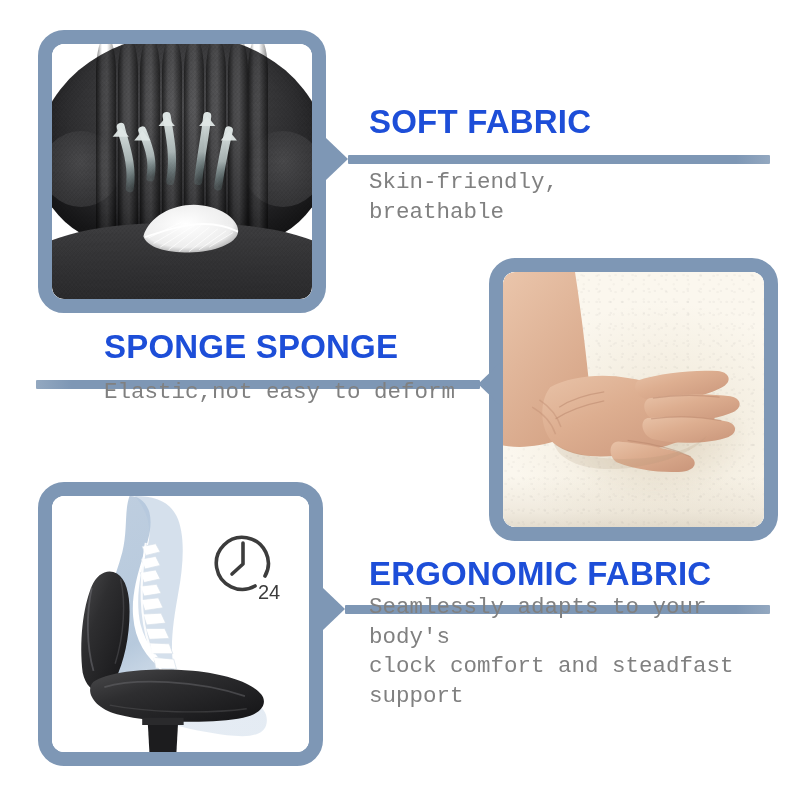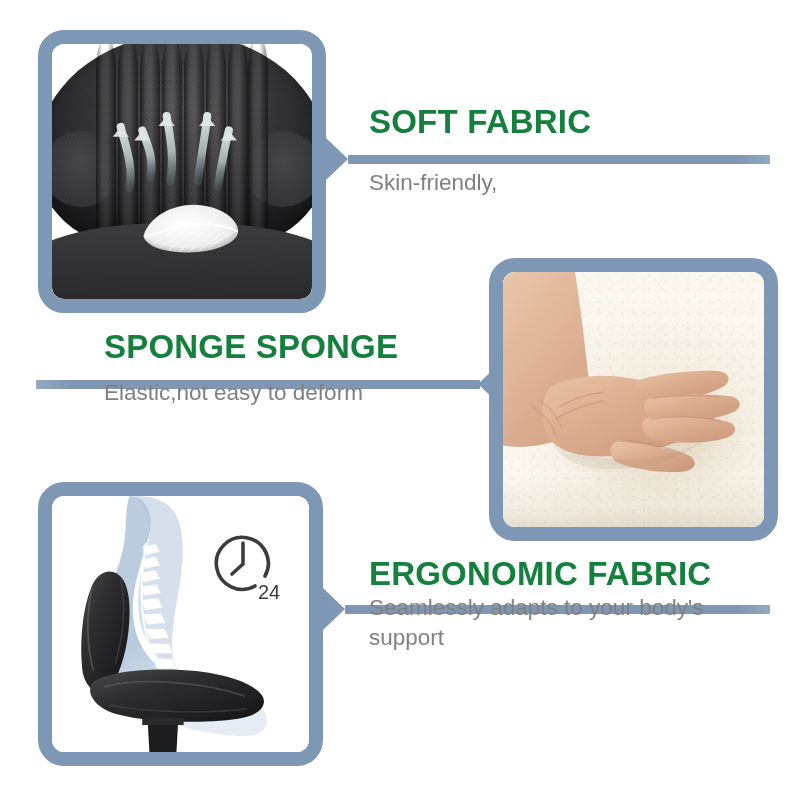--- a/index.html
+++ b/index.html
@@ -78,30 +78,31 @@
   #conn-2 { left: 36px;  top: 380px; width: 444px; }
   #tab-2  { left: 478px; top: 363px; }
   #conn-3 { left: 345px; top: 605px; width: 425px; }
   #tab-3  { left: 323px; top: 588px; }
 
   
   .feature-text { position: absolute; }
   .feature-title {
     font-size: 33px;
     font-weight: bold;
-    color: #15803d;
+    color: #1d4ed8;
     letter-spacing: 0.2px;
     line-height: 1.12;
     white-space: nowrap;
   }
   .feature-desc {
     font-size: 22.5px;
     color: #808080;
     line-height: 1.32;
     font-weight: normal;
+    font-family: Liberation Mono, monospace;
   }
 
   #text-fabric { left: 369px; top: 104px; }
   #text-fabric .feature-desc { margin-top: 27px; }
 
   #text-sponge { left: 104px; top: 329px; }
   #text-sponge .feature-desc { margin-top: 12px; }
 
   #text-ergo   { left: 369px; top: 556px; width: 420px; }
   #text-ergo .feature-desc { }
@@ -300,20 +301,21 @@
     </div>
   </div>
 
   <div class="arrow-tab right" id="tab-1"></div>
   <div class="connector fade-right" id="conn-1"></div>
 
   <div class="feature-text" id="text-fabric">
     <div class="feature-title">SOFT FABRIC</div>
     <div class="feature-desc">
       <div>Skin-friendly,</div>
+      <div>breathable</div>
     </div>
   </div>
 
   <div class="panel" id="panel-sponge">
     <div class="panel-inner">
       <div class="foam-bg"></div>
       <div class="foam-texture"></div>
       <div class="foam-dent"></div>
 
       <svg class="svg-fill" viewBox="0 0 289 283">
@@ -451,17 +453,18 @@
     </div>
   </div>
 
   <div class="arrow-tab right" id="tab-3"></div>
   <div class="connector fade-right" id="conn-3"></div>
 
   <div class="feature-text" id="text-ergo">
     <div class="feature-title">ERGONOMIC FABRIC</div>
     <div class="feature-desc">
       <div>Seamlessly adapts to your body's</div>
+      <div>clock comfort and steadfast</div>
       <div>support</div>
     </div>
   </div>
 
 </div>
 
 </body></html>

